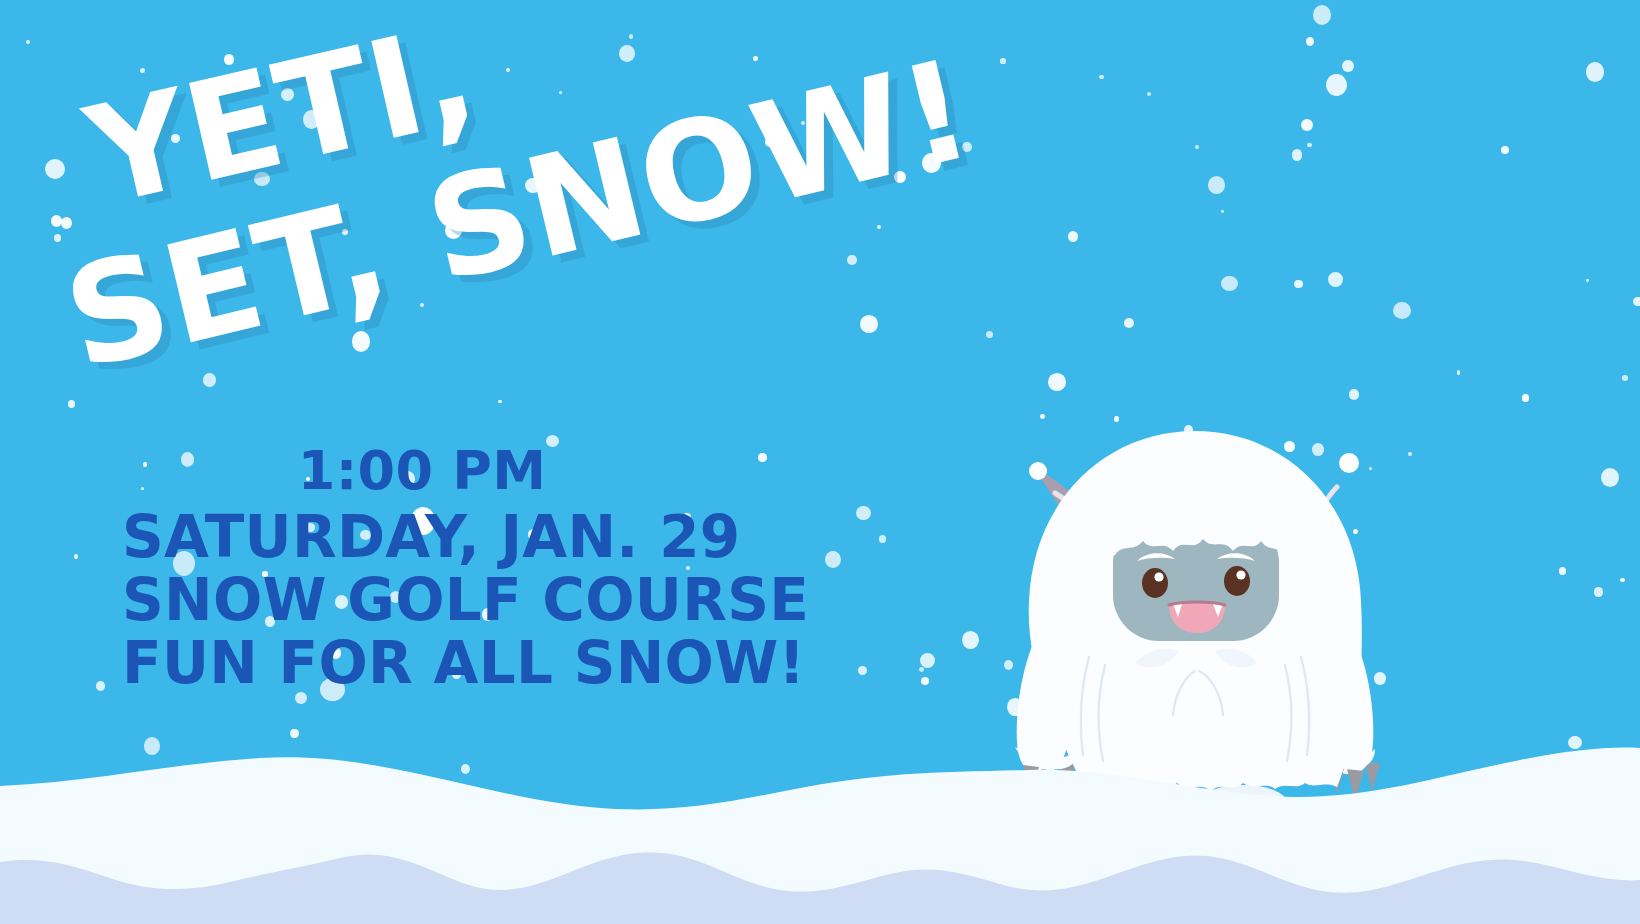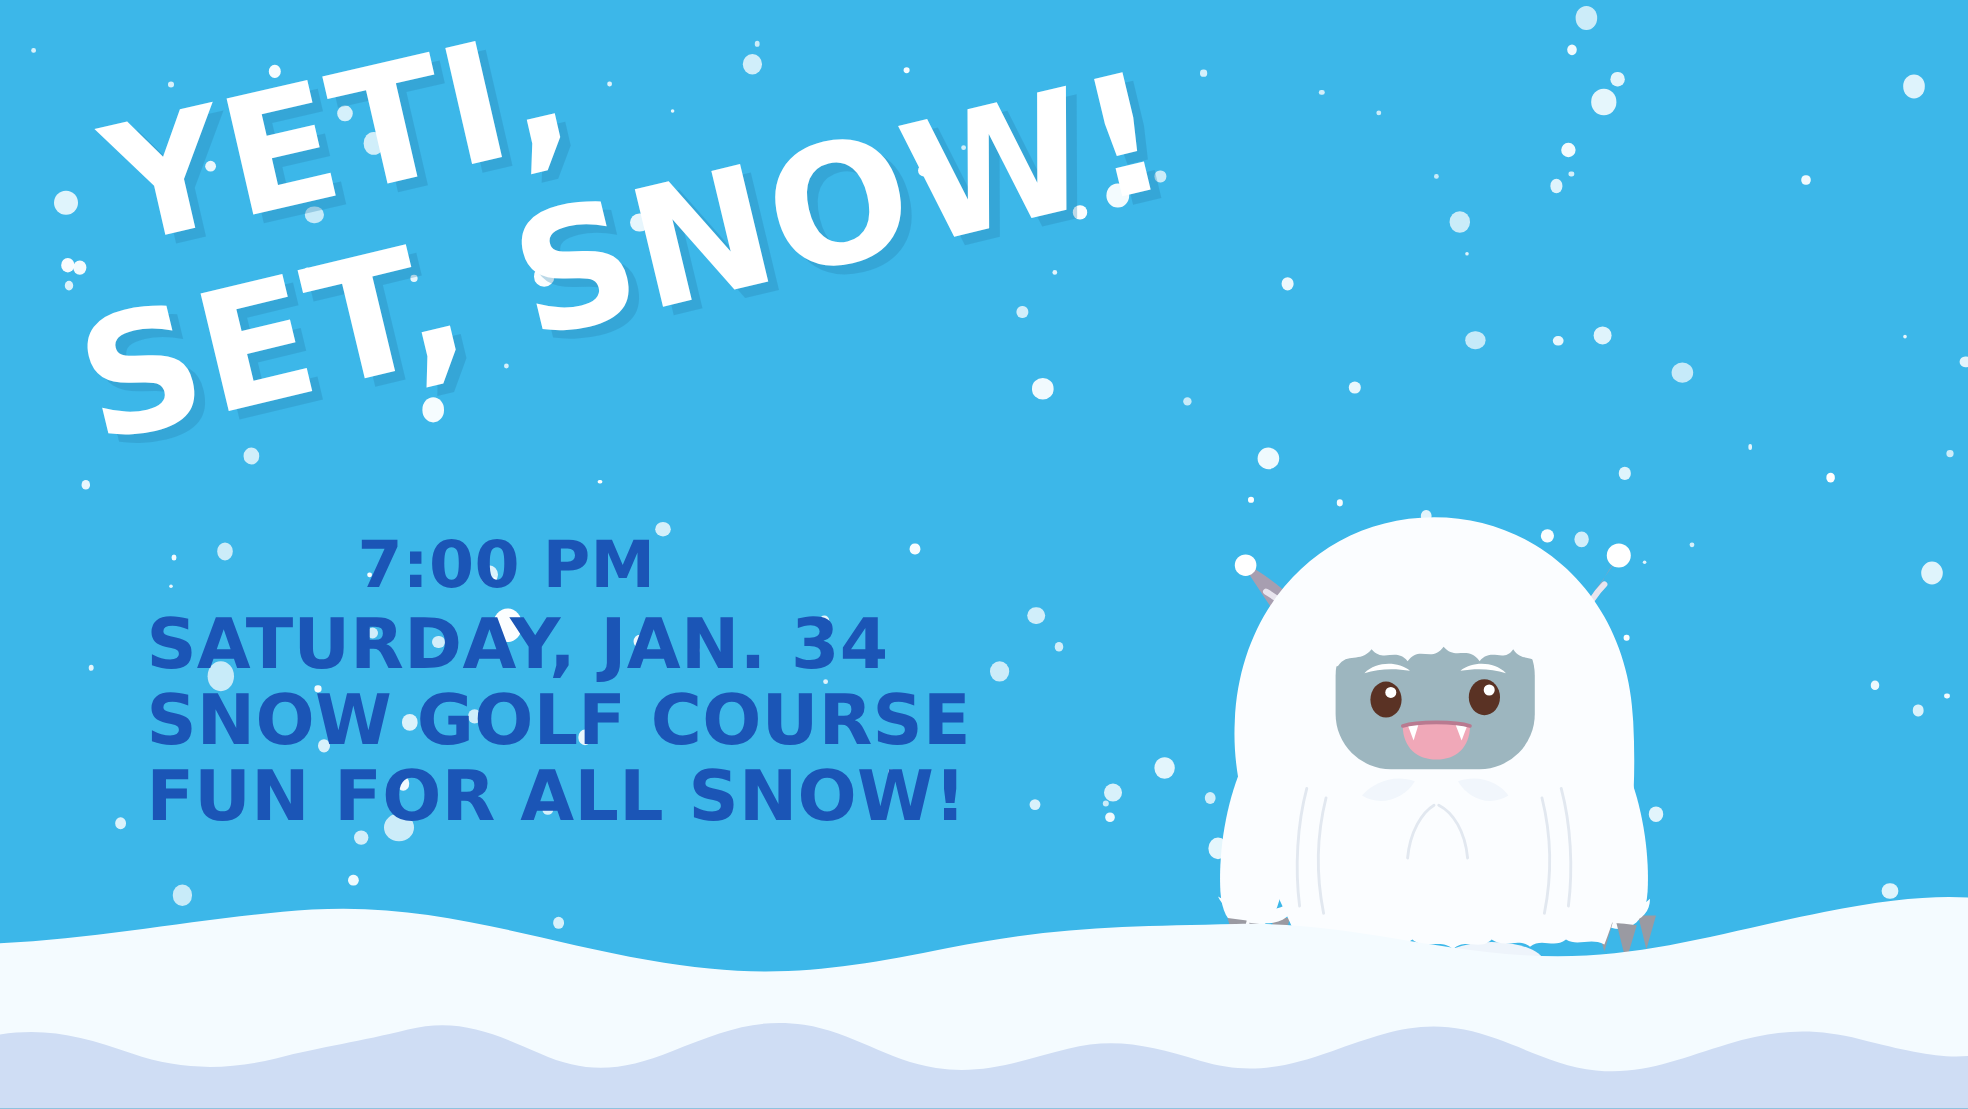--- a/index.html
+++ b/index.html
@@ -289,22 +289,22 @@
       <div class="flake" style="width: 13px; height: 13.7px; left: 280.5px; top: 87.5px; opacity: 0.79;"></div>
     </div>
 
   <div class="headline">
     <div class="hl hl-1">YETI,</div>
     <div class="hl hl-2">SET, SNOW!</div>
   </div>
 
 
   <div class="details">
-    <div class="detail detail-time">7:00 PM</div>
-    <div class="detail detail-date">SATURDAY, JAN. 34</div>
+    <div class="detail detail-time">1:00 PM</div>
+    <div class="detail detail-date">SATURDAY, JAN. 29</div>
     <div class="detail detail-place">SNOW GOLF COURSE</div>
     <div class="detail detail-note">FUN FOR ALL SNOW!</div>
   </div>
 
   <div class="yeti">
     <svg viewBox="0 0 420 410" xmlns="http://www.w3.org/2000/svg">
       <defs>
         <clipPath id="bodyClip">
           <path d="M210 6
                    C 300 6 372 76 376 176

